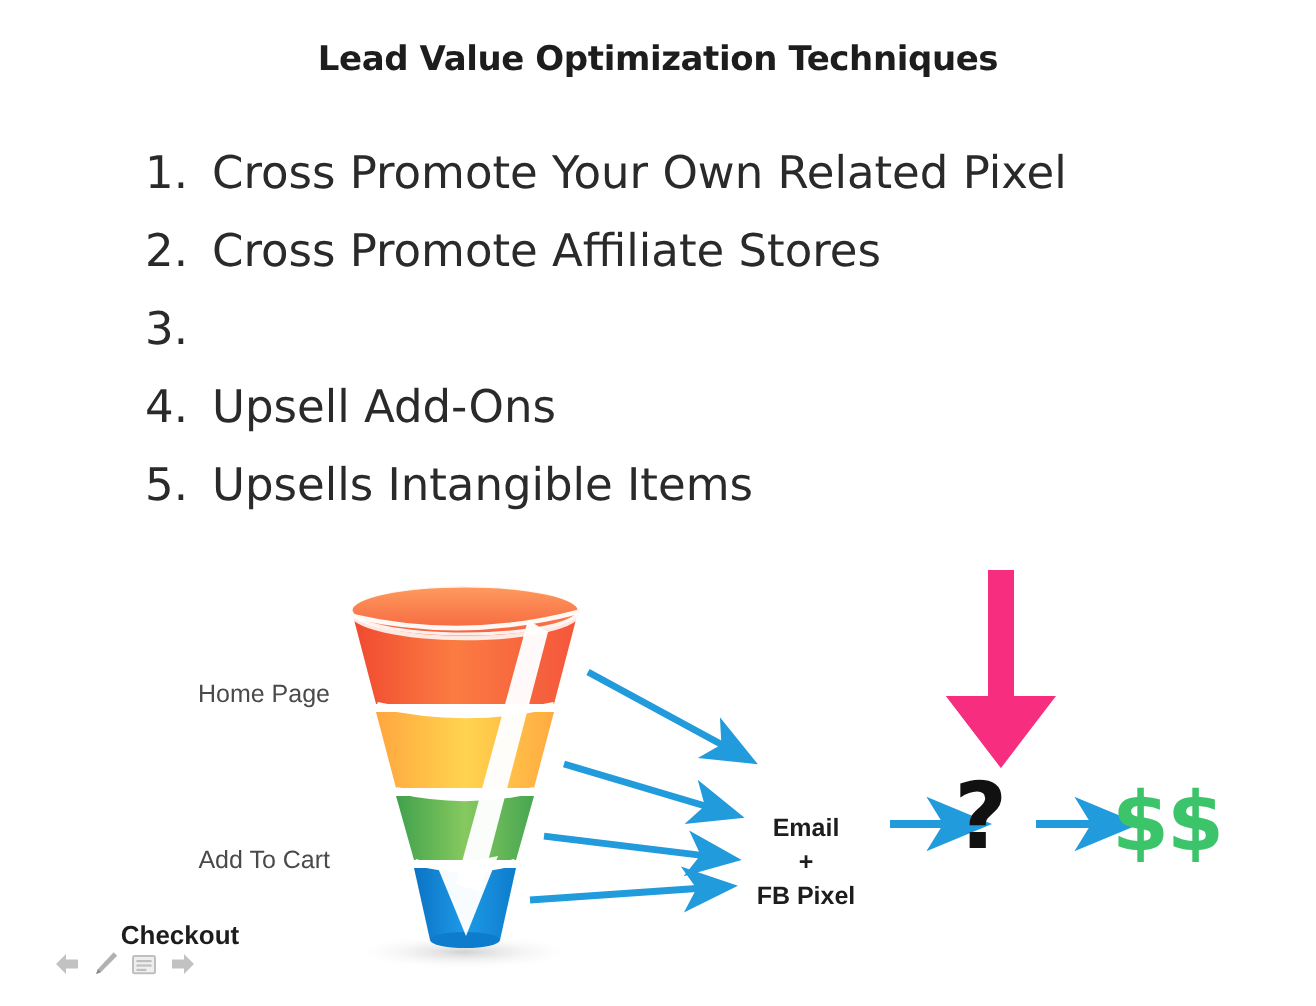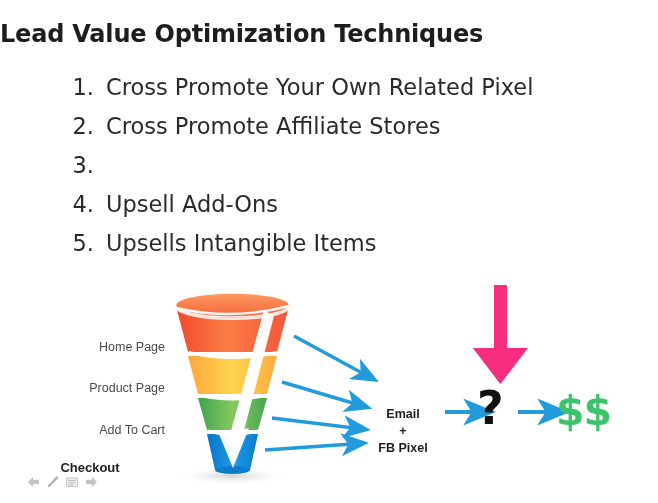--- a/index.html
+++ b/index.html
@@ -15,22 +15,22 @@
     font-family: "Liberation Sans", sans-serif;
     color: #231f20;
   }
 
   
   .slide-title {
     position: absolute;
     top: 20px;
     left: 0;
     width: 658px;
-    text-align: left;
-    font-size: 24px;
+    text-align: center;
+    font-size: 17px;
     font-weight: bold;
     letter-spacing: -0.2px;
     color: #1d1d1d;
     font-family: "DejaVu Sans", sans-serif;
   }
 
   
   .tech-list {
     position: absolute;
     top: 74px;
@@ -176,21 +176,20 @@
   <li class="tech-item">
     <span class="tech-num">5.</span>
     <span class="tech-label">Upsells Intangible Items</span>
   </li>
 </ol>
 
 <div class="funnel-figure">
 
   <div class="stage-labels">
     <div class="stage-label s0">Home Page</div>
-    <div class="stage-label s1">Product Page</div>
     <div class="stage-label s2">Add To Cart</div>
     <div class="stage-label s3">Checkout</div>
   </div>
 
   <svg class="funnel-svg" width="658" height="225" viewBox="0 0 658 225">
     <defs>
       <linearGradient id="gRim" x1="0" y1="0" x2="1" y2="0">
         <stop offset="0%" stop-color="#f4563b"></stop>
         <stop offset="50%" stop-color="#ff9a58"></stop>
         <stop offset="100%" stop-color="#f4563b"></stop>

